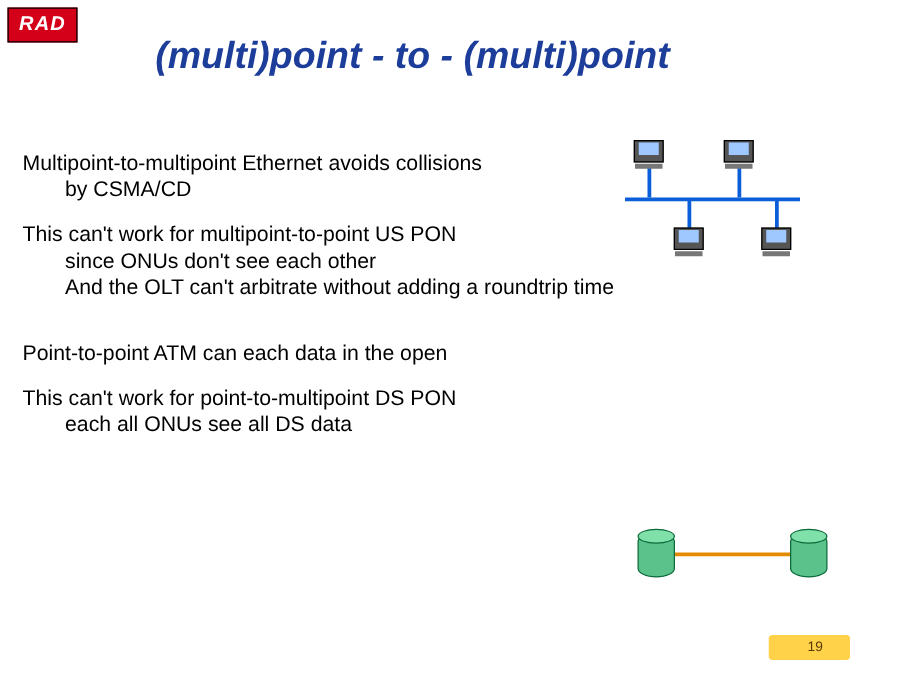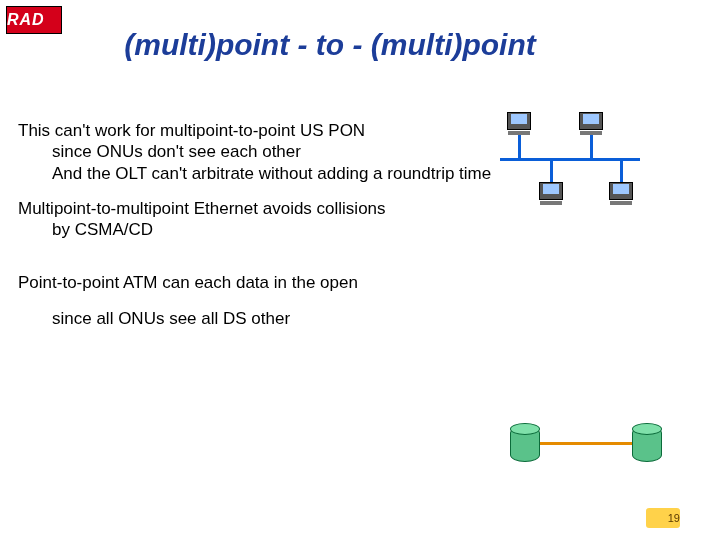--- a/index.html
+++ b/index.html
@@ -17,20 +17,21 @@
     top: 6px;
     left: 6px;
     width: 54px;
     height: 26px;
     background: #d4001a;
     color: #fff;
     font-weight: bold;
     font-style: italic;
     font-size: 16px;
     line-height: 26px;
+    text-align: center;
     border: 1px solid #000;
     letter-spacing: 1px;
   }
   .title {
     position: absolute;
     top: 28px;
     left: 0;
     width: 660px;
     text-align: center;
     font-size: 30px;
@@ -126,47 +127,49 @@
   .pagenum-wrap {
     position: absolute;
     bottom: 12px;
     right: 40px;
     width: 34px;
     height: 20px;
     background: #ffd24a;
     border-radius: 3px;
     font-size: 11px;
     color: #5a3a00;
-    text-align: right;
+    text-align: left;
     line-height: 20px;
+    padding-left: 31px;
   }
 </style>
 </head>
 <body>
 
 <div class="logo">RAD</div>
 
 <div class="title">(multi)point - to - (multi)point</div>
 
 <div class="body">
   <div class="para">
+    <div>Multipoint-to-multipoint Ethernet avoids collisions</div>
+    <div class="indent">by CSMA/CD</div>
+  </div>
+  <div class="para">
     <div>This can't work for multipoint-to-point US PON</div>
     <div class="indent">since ONUs don't see each other</div>
     <div class="indent">And the OLT can't arbitrate without adding a roundtrip time</div>
   </div>
-  <div class="para">
-    <div>Multipoint-to-multipoint Ethernet avoids collisions</div>
-    <div class="indent">by CSMA/CD</div>
-  </div>
   <div style="height:18px"></div>
   <div class="para">
     <div>Point-to-point ATM can each data in the open</div>
   </div>
   <div class="para">
-    <div class="indent">since all ONUs see all DS other</div>
+    <div>This can't work for point-to-multipoint DS PON</div>
+    <div class="indent">each all ONUs see all DS data</div>
   </div>
 </div>
 
 <div class="net1">
   <div class="bus" style="top:38px;left:0;width:140px;height:3px"></div>
   <div class="bus" style="top:14px;left:18px;width:3px;height:24px"></div>
   <div class="bus" style="top:14px;left:90px;width:3px;height:24px"></div>
   <div class="bus" style="top:40px;left:50px;width:3px;height:24px"></div>
   <div class="bus" style="top:40px;left:120px;width:3px;height:24px"></div>
   <div class="pc" style="top:-8px;left:6px">

